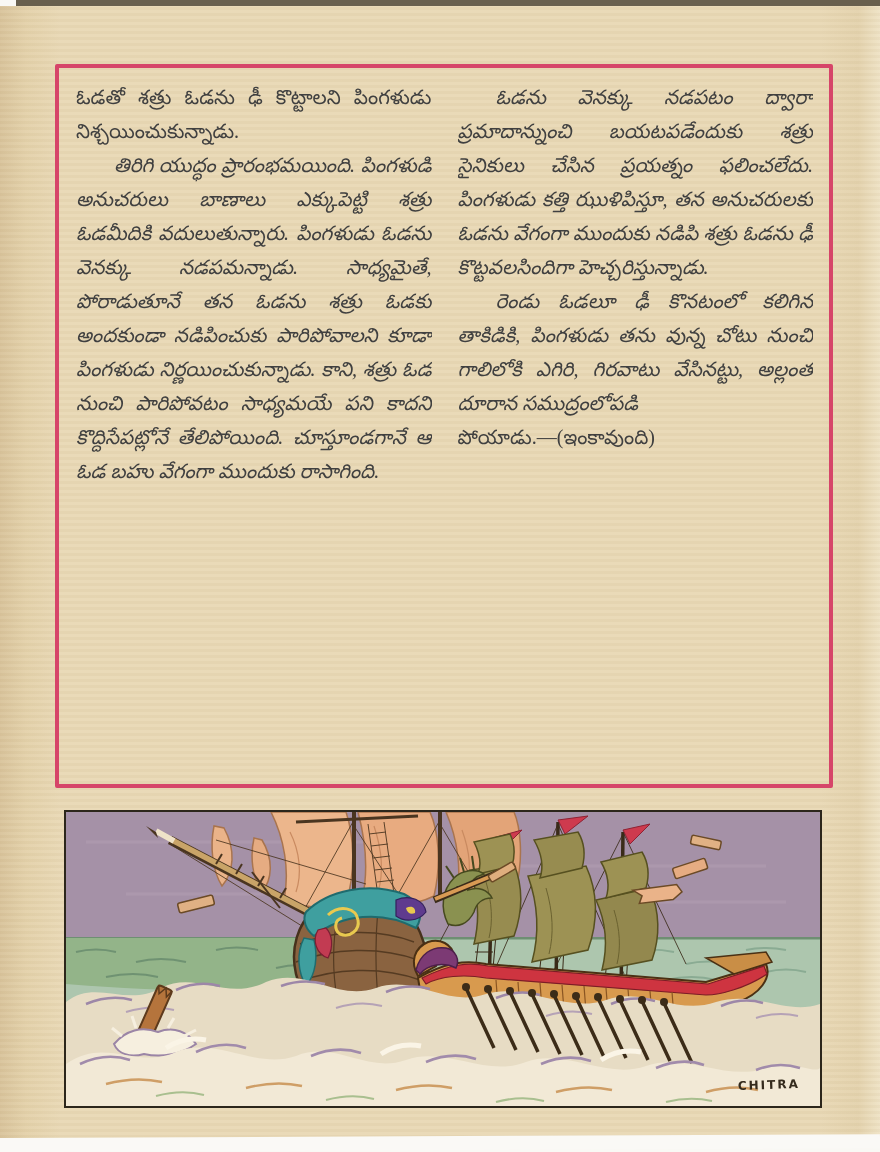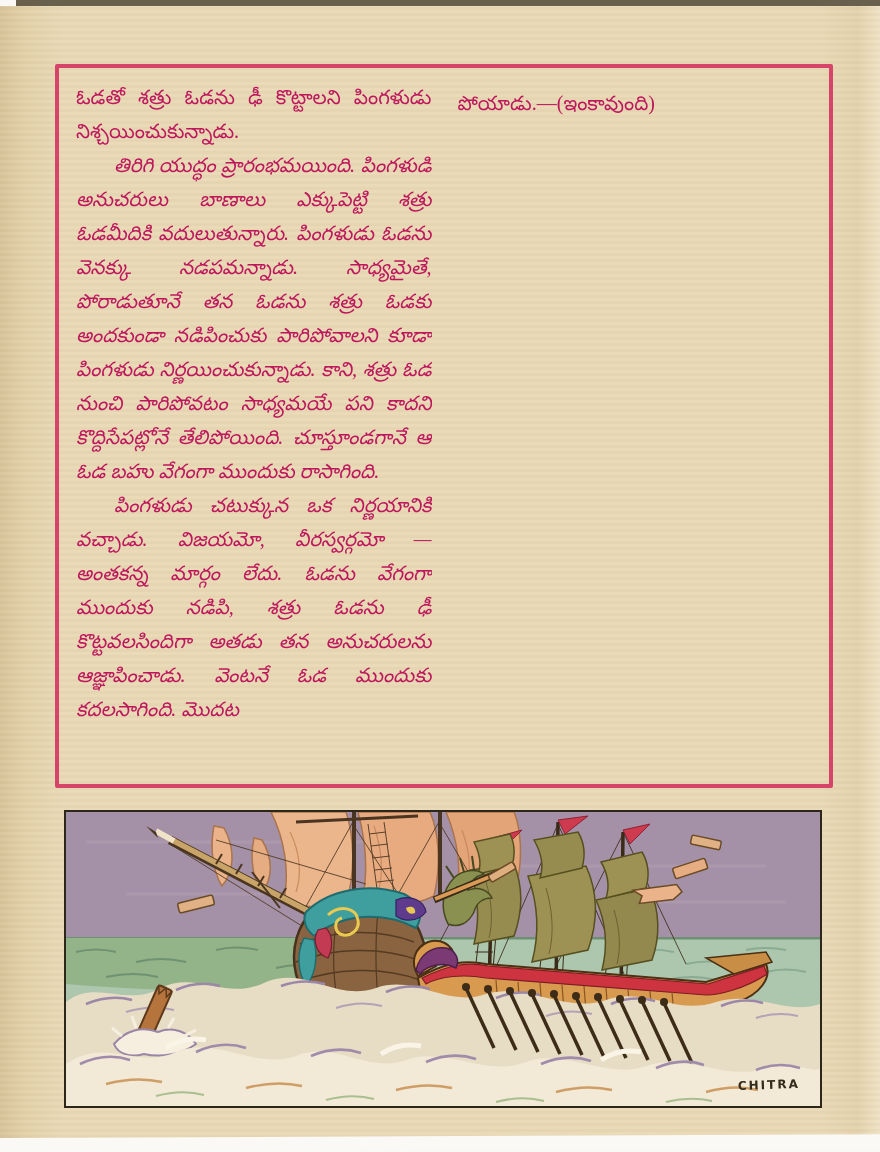--- a/index.html
+++ b/index.html
@@ -14,47 +14,48 @@
       background:repeating-linear-gradient(0deg, rgba(120,90,40,.035) 0 3px, rgba(255,255,255,.03) 3px 6px);}
   .edge-top{position:absolute;left:16px;top:0;width:864px;height:6px;background:#685f4d;}
   .edge-top-sliver{position:absolute;left:0;top:0;width:16px;height:6px;background:#f9f8f4;}
   .edge-bottom{position:absolute;left:0;top:1138px;width:880px;height:14px;background:#faf9f6;
       transform:rotate(-0.25deg);transform-origin:left center;}
   
   .text-frame{position:absolute;left:55px;top:64px;width:778px;height:724px;
       border:4px solid #d64569;border-radius:2px;box-sizing:border-box;
       padding:12px 16px 0 17px;}
   .cols{display:flex;gap:26px;height:100%;}
-  .col{flex:1 1 0;color:#be185d;font-size:20px;line-height:34px;text-align:justify;
+  .col{flex:1 1 0;color:#404040;font-size:20px;line-height:34px;text-align:justify;
       text-justify:inter-word;overflow:hidden;}
   .col p{margin:0;}
   .col p.indent{text-indent:1.9em;font-style:italic;}
   .last-line{display:flex;align-items:baseline;}
-  .last-line .marker{white-space:nowrap;margin-top:6px;}
+  .last-line .marker{white-space:nowrap;}
   
   .illustration{position:absolute;left:64px;top:810px;width:758px;height:298px;
       border:2px solid #2c261b;box-sizing:border-box;background:#a591a7;margin:0;}
   .illustration svg{display:block;width:100%;height:100%;}
 </style>
 </head>
 <body>
 
 <div class="scan">
   <div class="page-surface"></div>
   <div class="edge-top"></div>
   <div class="edge-top-sliver"></div>
 
   <section class="text-frame">
     <div class="cols">
       <div class="col">
         <p>ఓడతో శత్రు ఓడను ఢీ కొట్టాలని పింగళుడు నిశ్చయించుకున్నాడు.</p>
         <p class="indent">తిరిగి యుద్ధం ప్రారంభమయింది. పింగళుడి అనుచరులు బాణాలు ఎక్కుపెట్టి శత్రు ఓడమీదికి వదులుతున్నారు. పింగళుడు ఓడను వెనక్కు నడపమన్నాడు. సాధ్యమైతే, పోరాడుతూనే తన ఓడను శత్రు ఓడకు అందకుండా నడిపించుకు పారిపోవాలని కూడా పింగళుడు నిర్ణయించుకున్నాడు. కాని, శత్రు ఓడ నుంచి పారిపోవటం సాధ్యమయే పని కాదని కొద్దిసేపట్లోనే తేలిపోయింది. చూస్తూండగానే ఆ ఓడ బహు వేగంగా ముందుకు రాసాగింది.</p>
-        <p class="indent">పింగళుడు చటుక్కున ఒక నిర్ణయానికి వచ్చాడు. విజయమో, వీరస్వర్గమో — అంతకన్న మార్గం లేదు. ఓడను వేగంగా ముందుకు నడిపి, శత్రు ఓడను ఢీ కొట్టవలసిందిగా అతడు తన అనుచరులను ఆజ్ఞాపించాడు. వెంటనే ఓడ ముందుకు కదలసాగింది. మొదట</p>
       </div>
       <div class="col">
+        <p class="indent">ఓడను వెనక్కు నడపటం ద్వారా ప్రమాదాన్నుంచి బయటపడేందుకు శత్రు సైనికులు చేసిన ప్రయత్నం ఫలించలేదు. పింగళుడు కత్తి ఝుళిపిస్తూ, తన అనుచరులకు ఓడను వేగంగా ముందుకు నడిపి శత్రు ఓడను ఢీ కొట్టవలసిందిగా హెచ్చరిస్తున్నాడు.</p>
+        <p class="indent">రెండు ఓడలూ ఢీ కొనటంలో కలిగిన తాకిడికి, పింగళుడు తను వున్న చోటు నుంచి గాలిలోకి ఎగిరి, గిరవాటు వేసినట్టు, అల్లంత దూరాన సముద్రంలోపడి</p>
         <div class="last-line">
           <span>పోయాడు.</span>
           <span class="marker">—(ఇంకావుంది)</span>
         </div>
       </div>
     </div>
   </section>
 
   <figure class="illustration">
     <svg viewBox="0 0 754 294" preserveAspectRatio="none">

